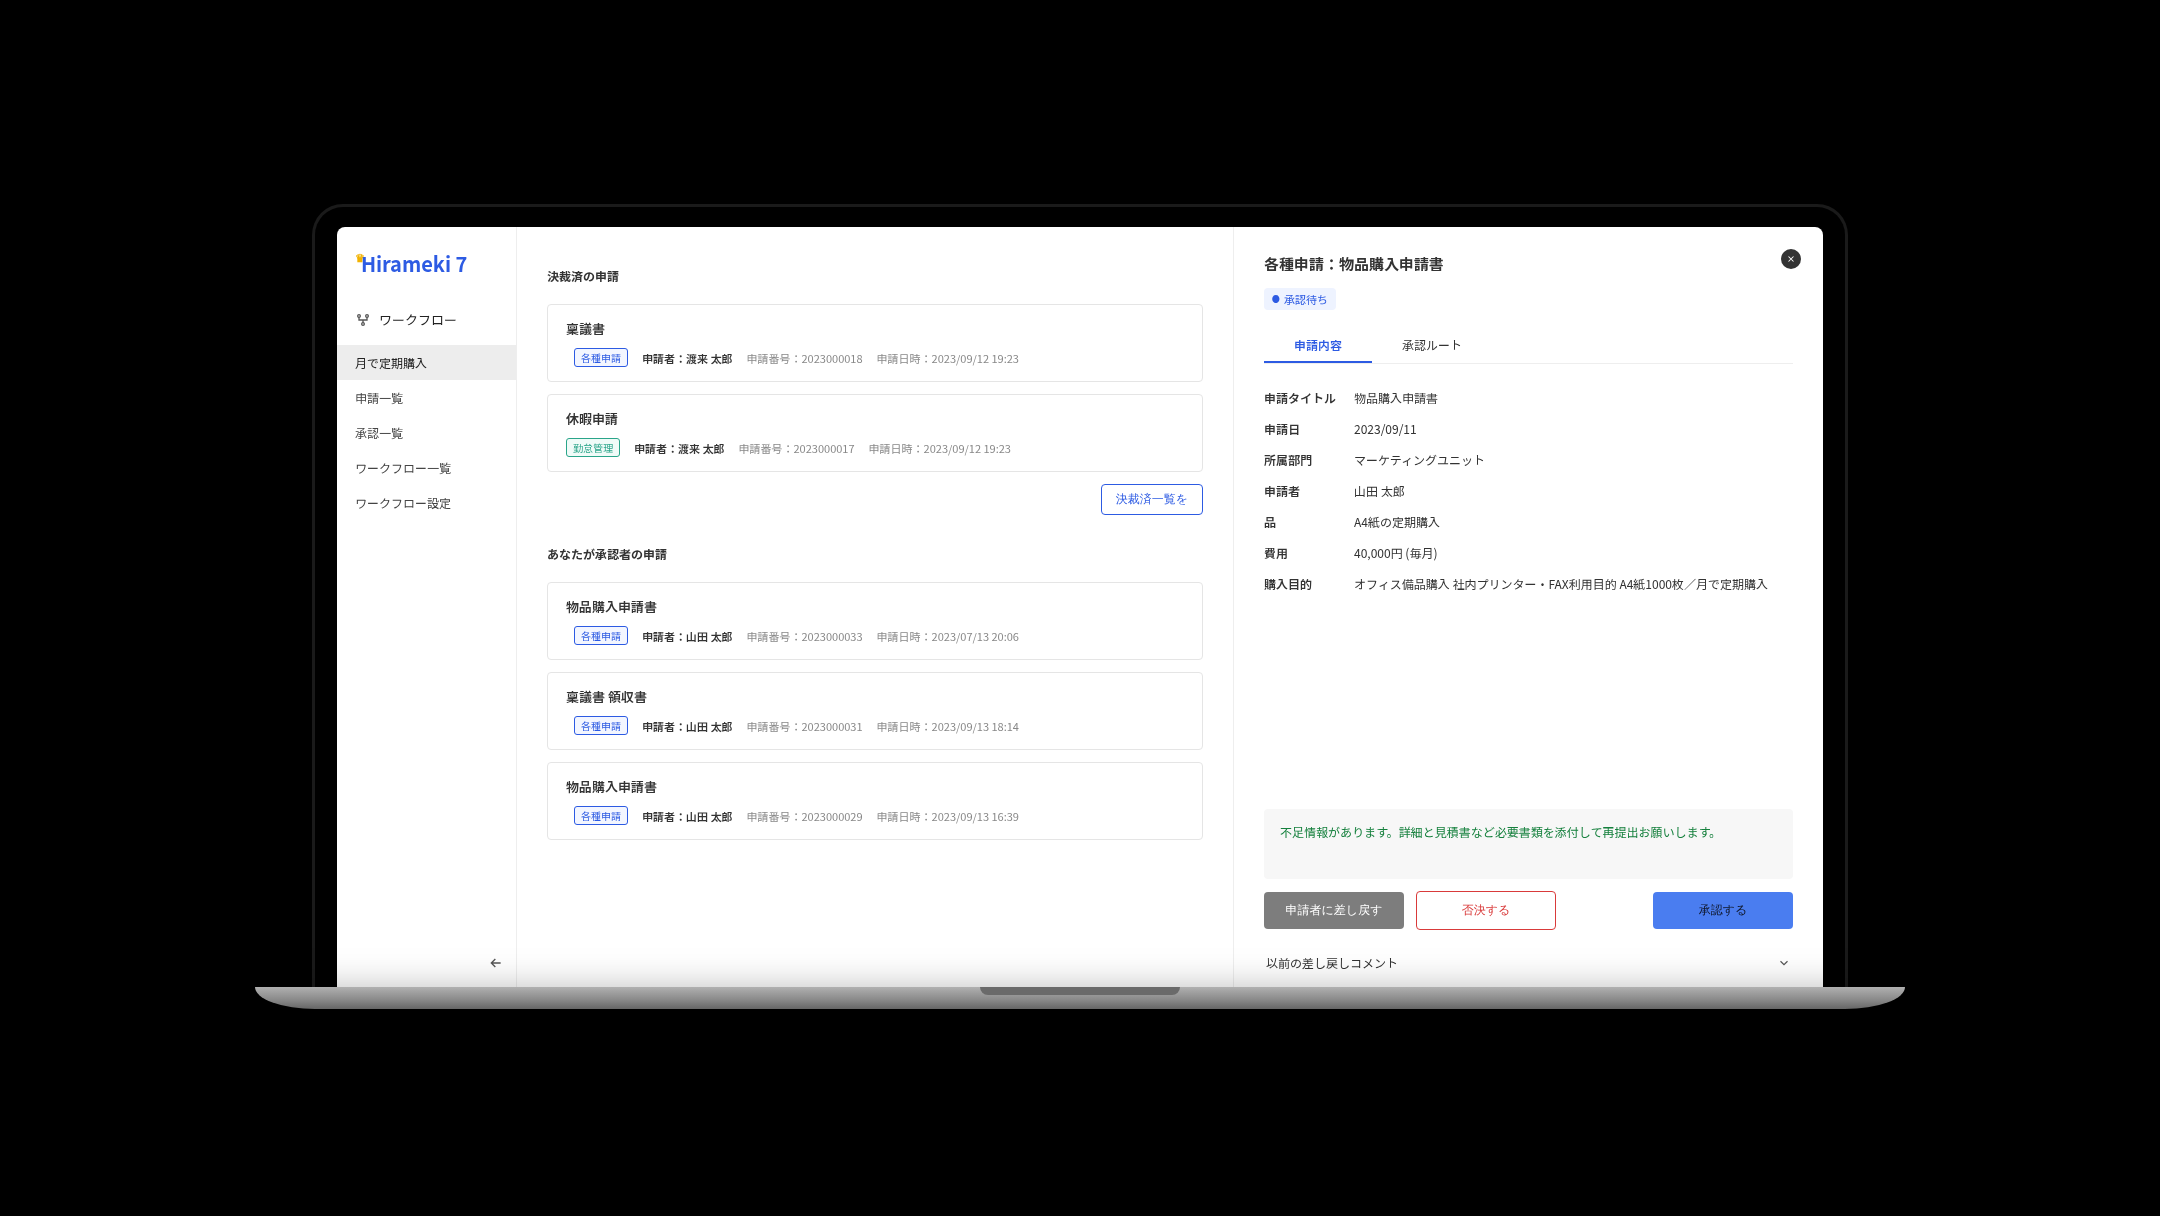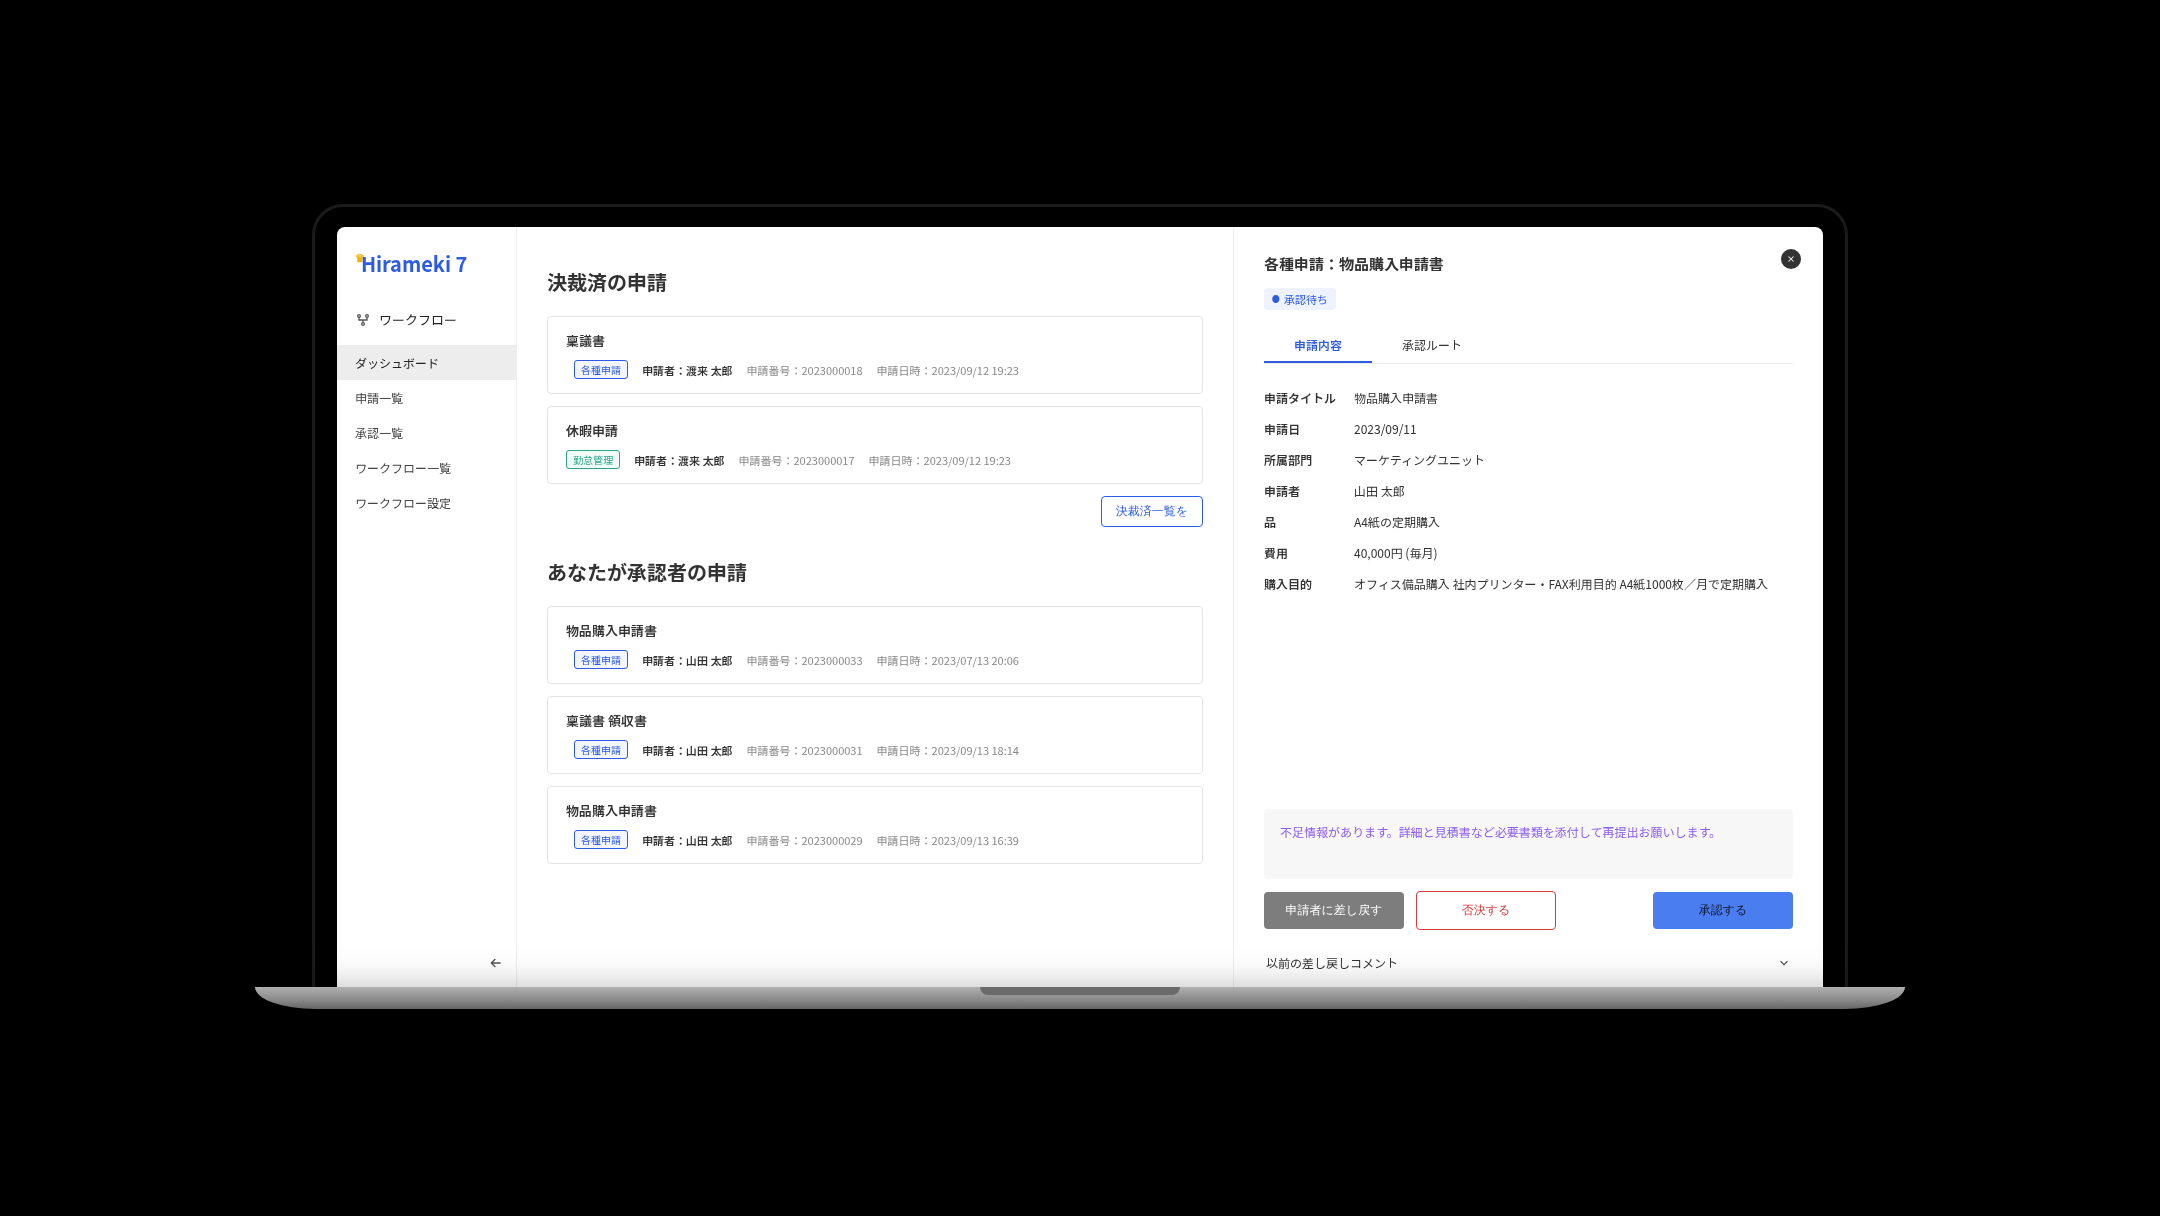--- a/index.html
+++ b/index.html
@@ -96,21 +96,21 @@
 }
 .collapse-btn svg { width:16px; height:16px; stroke:#555;}
 
 .main {
   flex: 1;
   padding: 40px 30px 0 30px;
   overflow: hidden;
   position: relative;
 }
 .section-title {
-  font-size: 20px;
+  font-size: 12px;
   font-weight: 700;
   margin-bottom: 20px;
 }
 .card {
   border: 1px solid #e5e5e5;
   border-radius: 4px;
   padding: 14px 18px;
   margin-bottom: 12px;
 }
 .card-title { font-size: 13px; font-weight: 600; margin-bottom: 10px; }
@@ -169,21 +169,21 @@
 .fields { margin-top: 18px; }
 .field { display:flex; padding:7px 0; font-size:12px; }
 .field-label { width: 90px; color:#333; font-weight:600;}
 .field-value { flex:1; color:#333; }
 .spacer { flex:1; }
 .comment-box {
   background:#f7f7f7;
   border-radius:4px;
   padding:14px 16px;
   font-size:12px;
-  color:#8b5cf6;
+  color:#15803d;
   min-height:70px;
 }
 .action-row { display:flex; gap:12px; margin-top:12px; align-items:center;}
 .btn { font-size:12px; padding:10px 0; border-radius:4px; cursor:pointer; border:none; text-align:center;}
 .btn-gray { background:#7d7d7d; color:#fff; width:140px;}
 .btn-outline-red { background:#fff; color:#d93a3a; border:1px solid #d93a3a; width:140px;}
 .btn-blue { background:#4a7df0; color:#0f172a; width:140px; margin-left:auto;}
 .prev-comments {
   display:flex; justify-content:space-between; align-items:center;
   padding:16px 2px; font-size:12px; color:#333; margin-top:8px;
@@ -206,21 +206,21 @@
         <div class="nav-section">
           <svg viewBox="0 0 24 24" fill="none" stroke-width="2">
               <circle cx="6" cy="6" r="2"></circle>
               <circle cx="18" cy="6" r="2"></circle>
               <circle cx="12" cy="18" r="2"></circle>
               <path d="M6 8v4h12V8M12 12v4"></path>
             </svg>
           <span>ワークフロー</span>
         </div>
         <div class="nav-items">
-            <div class="nav-item active">ダッシュボード</div>
+            <div class="nav-item active">月で定期購入</div>
             <div class="nav-item">申請一覧</div>
             <div class="nav-item">承認一覧</div>
             <div class="nav-item">ワークフロー一覧</div>
             <div class="nav-item">ワークフロー設定</div>
           </div>
         <div class="collapse-btn">
           <svg viewBox="0 0 24 24" fill="none" stroke-width="2">
               <path d="M11 18l-6-6 6-6M5 12h14"></path>
             </svg>
         </div>

